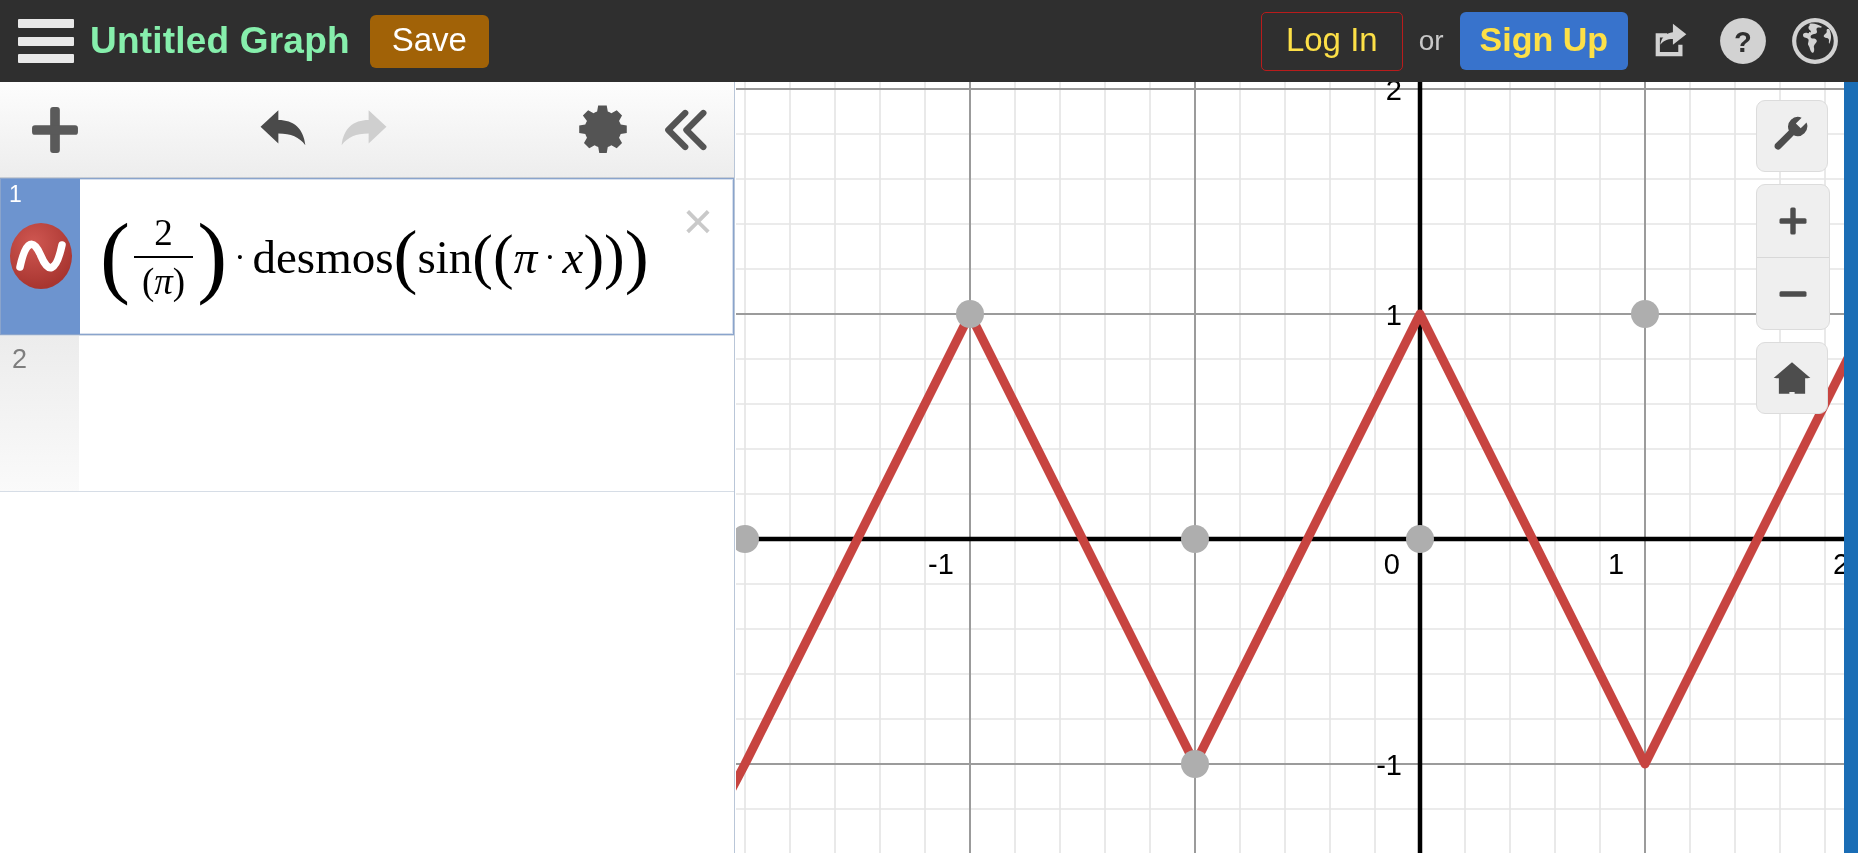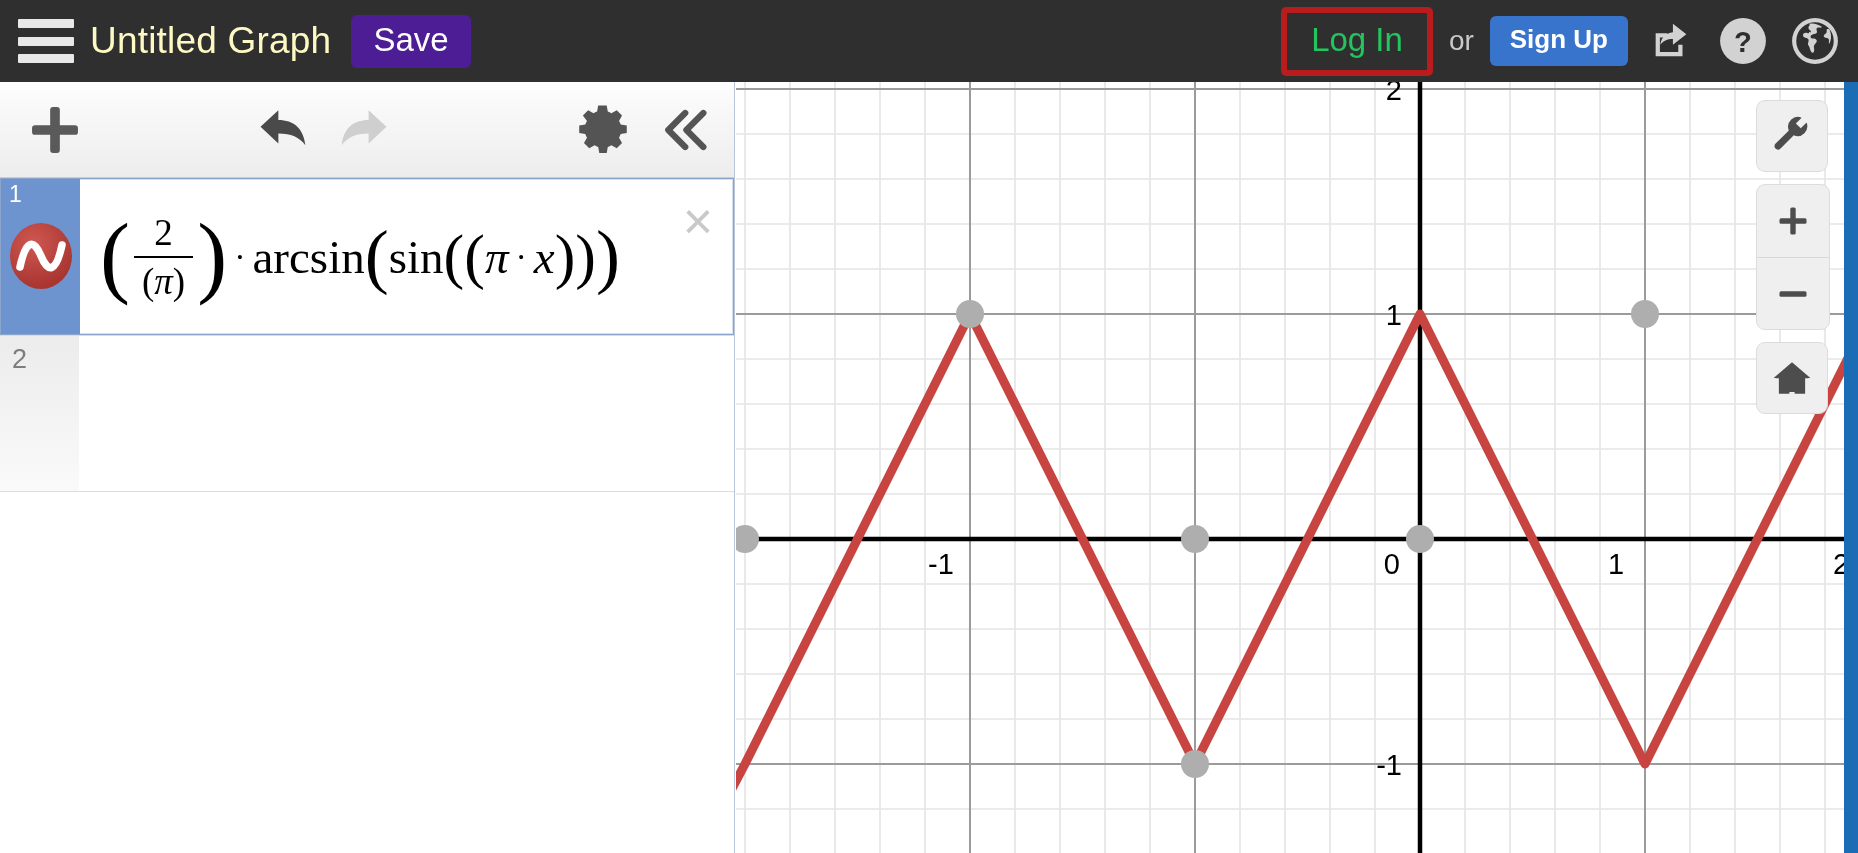--- a/index.html
+++ b/index.html
@@ -22,50 +22,50 @@
     width: 56px; height: 44px;
     margin-left: 18px; margin-right: 16px;
     display: flex; flex-direction: column; justify-content: space-between;
     cursor: pointer;
   }
   .hamburger span {
     display: block; height: 9px; width: 100%;
     background: #e8e8e8; border-radius: 1px;
   }
   .graph-title {
-    color: #fef9c3; font-size: 37px; font-weight: 400;
+    color: #86efac; font-size: 37px; font-weight: 700;
     letter-spacing: 0.2px; white-space: nowrap;
   }
   .save-btn {
     margin-left: 20px;
-    background: #4c1d95; color: #fff;
+    background: #a16207; color: #fff;
     font-size: 33px; padding: 6px 22px 9px 22px;
     border-radius: 6px; border: none; cursor: pointer;
     font-family: "Liberation Sans", sans-serif;
   }
   .desmos-logo {
     position: absolute; left: 50%; transform: translateX(-50%);
     color: #dcdcdc; font-size: 44px; font-weight: 700;
     letter-spacing: -1px;
     text-shadow: 1px 2px 2px rgba(0,0,0,.6);
   }
   .header-right {
     position: absolute; right: 14px;
     display: flex; align-items: center; gap: 0px;
   }
   .login-btn {
-    background: transparent; color: #22c55e;
-    border: 6px solid #b91c1c; border-radius: 5px;
+    background: transparent; color: #fde047;
+    border: 1px solid #b91c1c; border-radius: 5px;
     font-size: 33px; padding: 8px 24px 11px 24px; cursor: pointer;
     font-family: "Liberation Sans", sans-serif;
   }
   .or-text { color: #c9c9c9; font-size: 28px; margin: 16px 16px; }
   .signup-btn {
-    background: #3873cc; color: #ffffff; border: none; border-radius: 6px;
-    font-size: 26px; font-weight: 700; padding: 8px 20px 11px 20px;
+    background: #3873cc; color: #fde047; border: none; border-radius: 6px;
+    font-size: 34px; font-weight: 700; padding: 8px 20px 11px 20px;
     cursor: pointer; font-family: "Liberation Sans", sans-serif;
   }
   .hicon {
     width: 58px; height: 58px; margin-left: 14px;
     display: flex; align-items: center; justify-content: center;
     cursor: pointer;
   }
   .hicon svg { fill: #d2d2d2; }
 
   
@@ -279,21 +279,21 @@
         <div class="expr-body">
           <div class="math">
             <span class="paren">(</span>
             <span class="frac">
               <span class="num">2</span>
               <span class="bar"></span>
               <span class="den"><span>(</span><span class="ital">π</span><span>)</span></span>
             </span>
             <span class="paren">)</span>
             <span class="dot-op">·</span>
-            <span>arcsin</span>
+            <span>desmos</span>
             <span class="paren-md">(</span>
             <span>sin</span>
             <span class="paren-sm">(</span>
             <span class="paren-sm">(</span>
             <span class="ital">π</span>
             <span class="dot-op">·</span>
             <span class="ital">x</span>
             <span class="paren-sm">)</span>
             <span class="paren-sm">)</span>
             <span class="paren-md">)</span>

